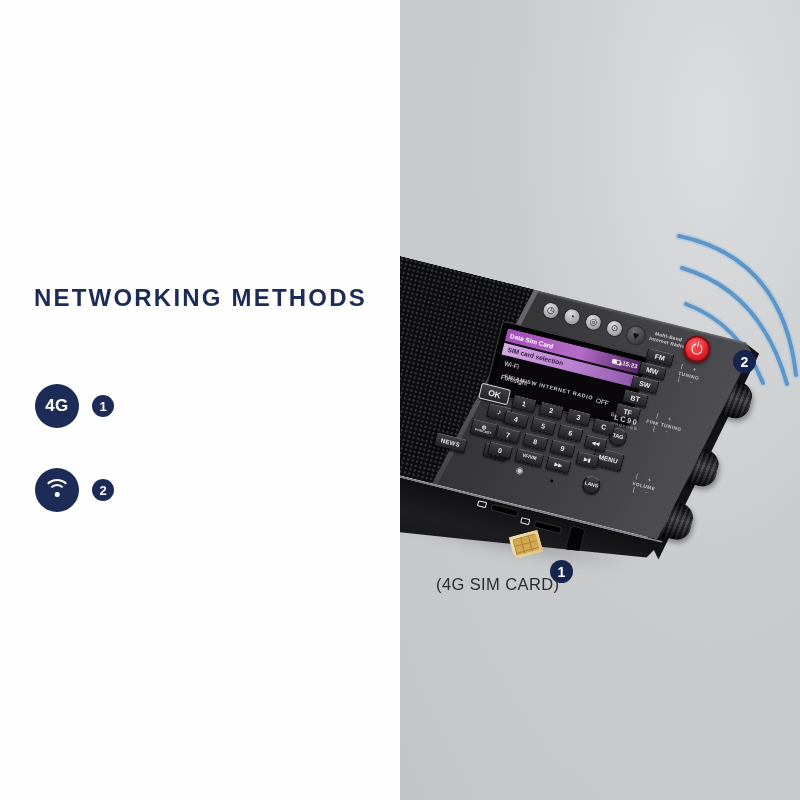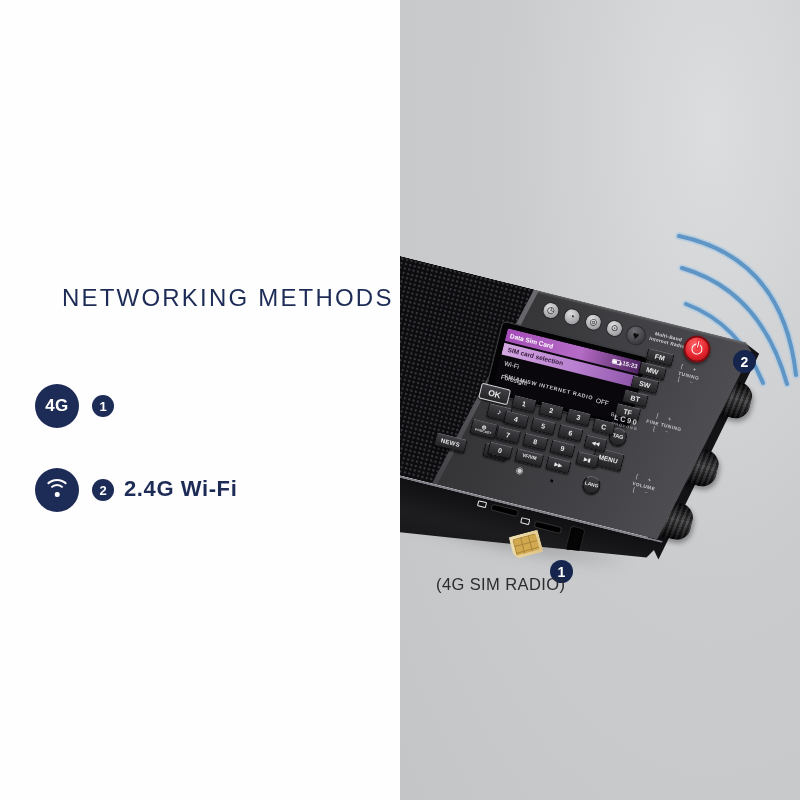--- a/index.html
+++ b/index.html
@@ -1,22 +1,22 @@
 <!DOCTYPE html>
 <html><head>
 <meta charset="utf-8">
 <style>
   html,body{margin:0;padding:0;background:#eee;}
   *{box-sizing:border-box;font-family:"Liberation Sans",sans-serif;}
   .stage{position:relative;width:800px;height:800px;overflow:hidden;background:#fff;}
 
   
   .left-panel{position:absolute;left:0;top:0;width:400px;height:800px;background:#fefefe;z-index:5;}
-  .page-title{position:absolute;left:34px;top:284px;font-size:24px;font-weight:normal;
-    color:#1d2b57;letter-spacing:2.2px;white-space:nowrap;margin-left:28px;}
+  .page-title{position:absolute;left:34px;top:284px;font-size:24px;font-weight:bold;
+    color:#1d2b57;letter-spacing:2.2px;white-space:nowrap;}
   .feature-row{position:absolute;left:0;width:412px;height:46px;}
   .row-sim{top:384px;} .row-wifi{top:468px;}
   .feature-icon{position:absolute;left:35px;top:0;width:44px;height:44px;border-radius:50%;
     background:#1d2b57;color:#fff;display:flex;align-items:center;justify-content:center;
     font-weight:bold;font-size:17px;letter-spacing:.5px;}
   .num-bullet{position:absolute;left:92px;top:11px;width:22px;height:22px;border-radius:50%;
     background:#1d2b57;color:#fff;font-size:13px;font-weight:bold;display:flex;
     align-items:center;justify-content:center;}
   .feature-label{position:absolute;left:124px;top:8px;font-size:22px;font-weight:bold;
     color:#1d2b57;letter-spacing:.6px;white-space:nowrap;}
@@ -161,21 +161,20 @@
       <div class="feature-icon">
         <span class="wifi-glyph">
             <i class="a1"></i>
             <i class="a2"></i>
             <i class="dot"></i>
           </span>
       </div>
       <div class="num-bullet">
         <span>2</span>
       </div>
-      <div class="feature-label">2.4G Wi-Fi</div>
     </div>
   </div>
 
   <div class="right-panel">
 
     <svg class="waves-svg" width="400" height="800" viewBox="0 0 400 800">
       <g fill="none" stroke-linecap="round">
         <g stroke="#a9c9e4" stroke-width="7.5" opacity="0.65">
           <path d="M 279 236 Q 383 258 396 375"></path>
           <path d="M 282 268 Q 361 291 387 384"></path>
@@ -316,15 +315,15 @@
       <div class="sim-pads"></div>
     </div>
 
     <div class="callout callout-2">
       <span>2</span>
     </div>
     <div class="callout callout-1">
       <span>1</span>
     </div>
 
-    <div class="photo-caption">(4G SIM RADIO)</div>
+    <div class="photo-caption">(4G SIM CARD)</div>
   </div>
 </div>
 
 </body></html>

